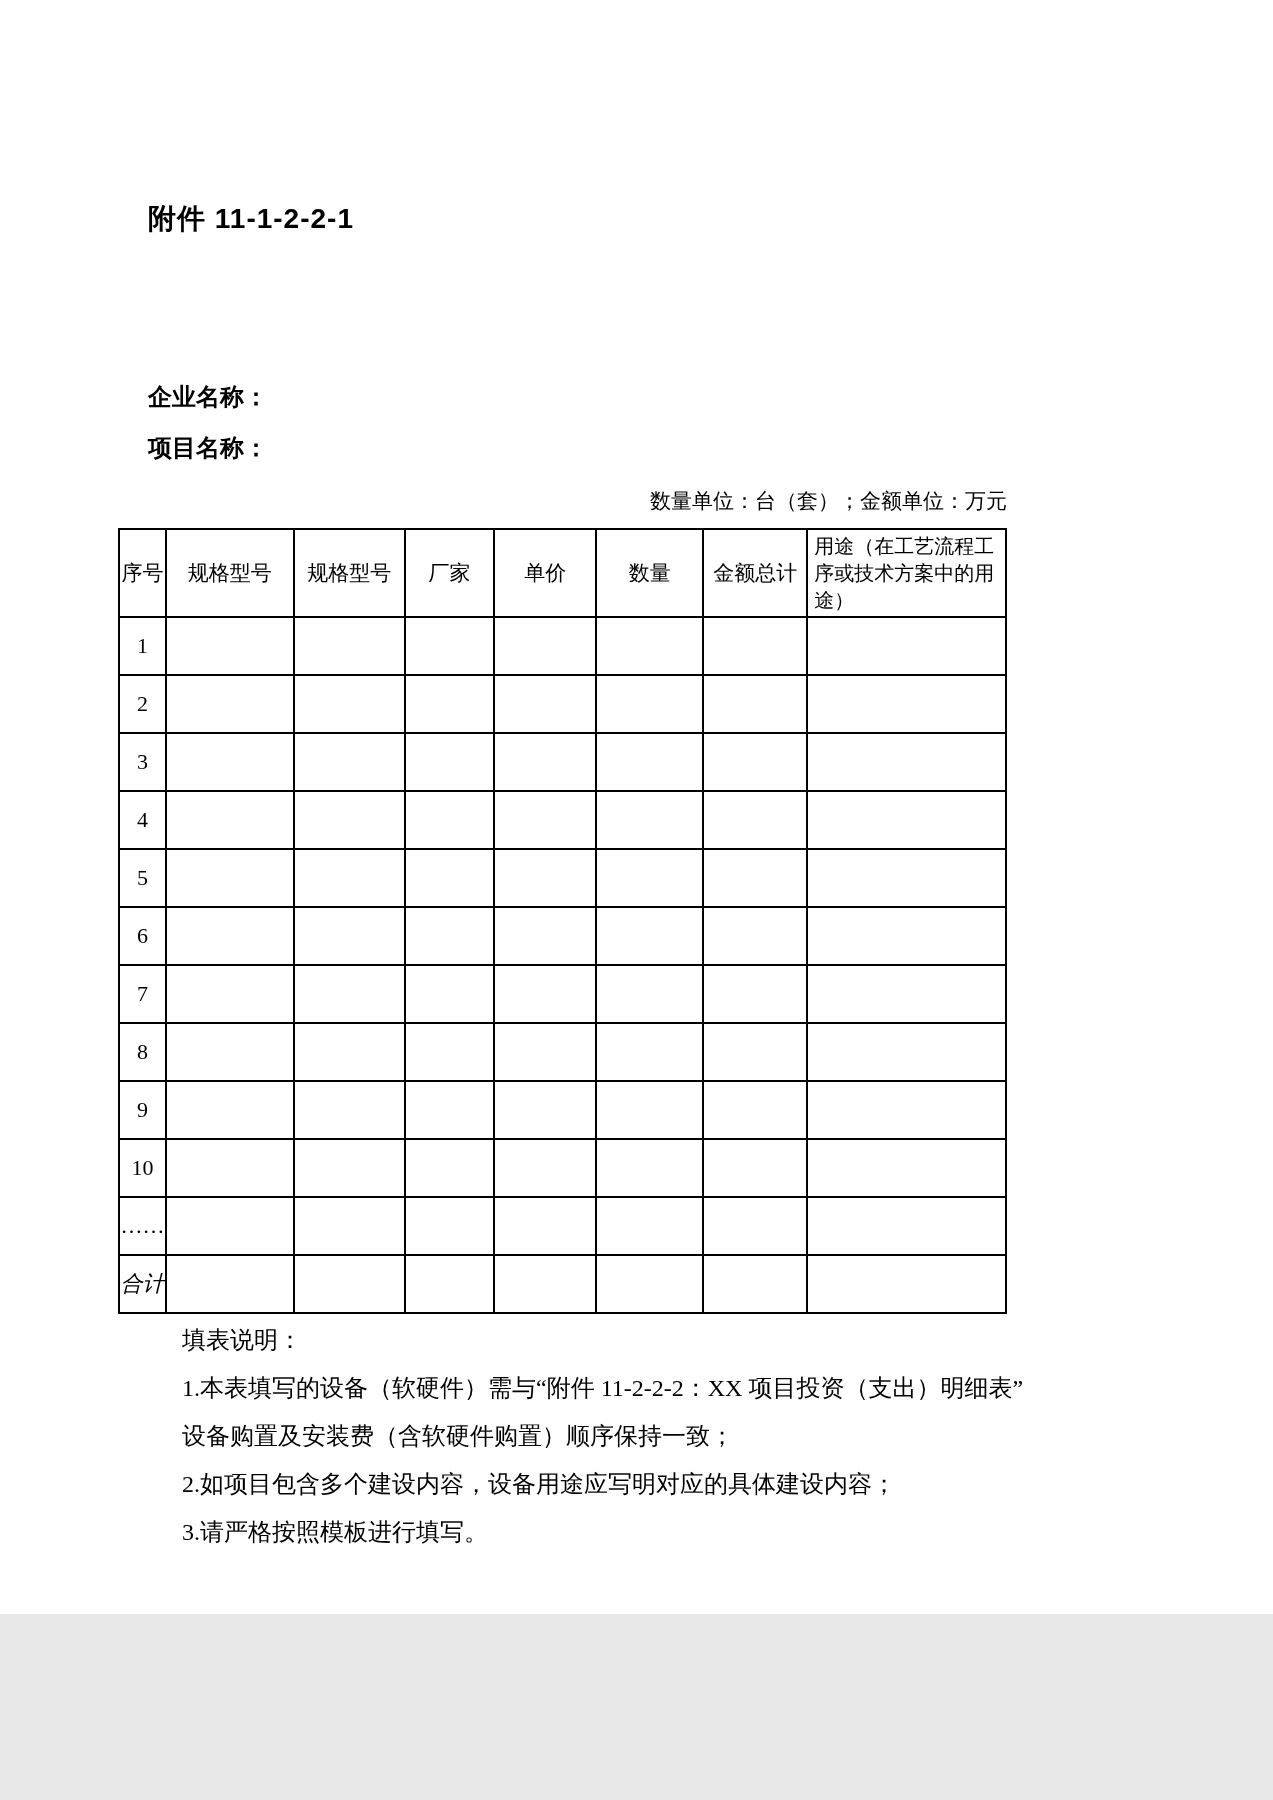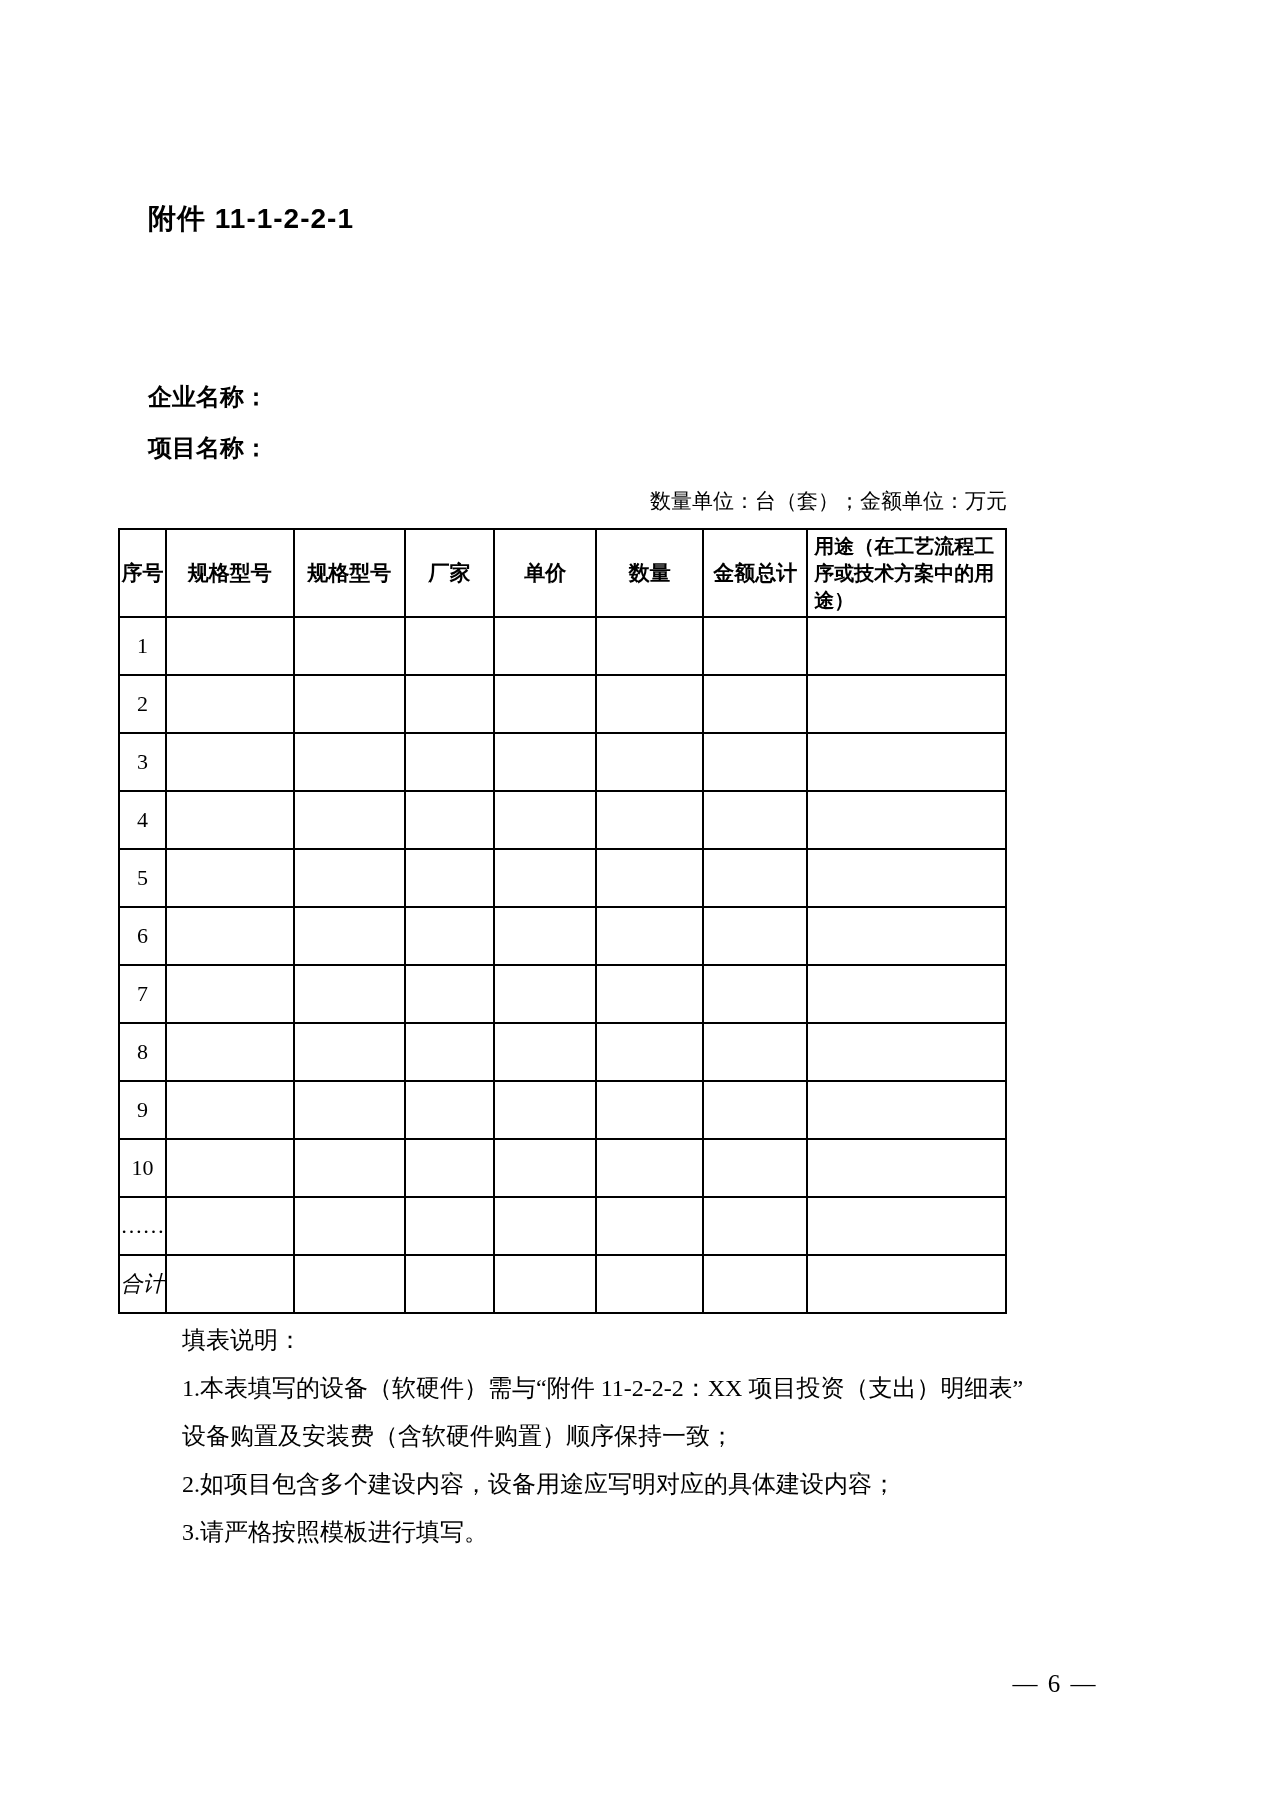--- a/index.html
+++ b/index.html
@@ -3,21 +3,21 @@
 <meta charset="utf-8">
 <style>
   html, body {
     margin: 0;
     padding: 0;
     background: #e8e8e8;
   }
   .page {
     position: relative;
     width: 1273px;
-    height: 1800px;
+    height: 1614px;
     margin: 0 auto;
     background: #ffffff;
     color: #000000;
     font-family: "Liberation Serif", "DejaVu Serif", serif;
     overflow: hidden;
   }
   .attachment-label {
     position: absolute;
     left: 148px;
     top: 200px;
@@ -61,21 +61,21 @@
     table-layout: fixed;
   }
   .detail-table th, .detail-table td {
     border: 2px solid #000000;
     padding: 0;
     background: #ffffff;
   }
   .detail-table thead th {
     height: 86px;
     font-family: "Liberation Sans", "DejaVu Sans", sans-serif;
-    font-weight: 700;
+    font-weight: 400;
     font-size: 21px;
     text-align: center;
     vertical-align: middle;
   }
   .detail-table thead th.usage-col {
     text-align: left;
     padding: 0 6px;
     font-size: 20px;
     line-height: 1.35;
   }

